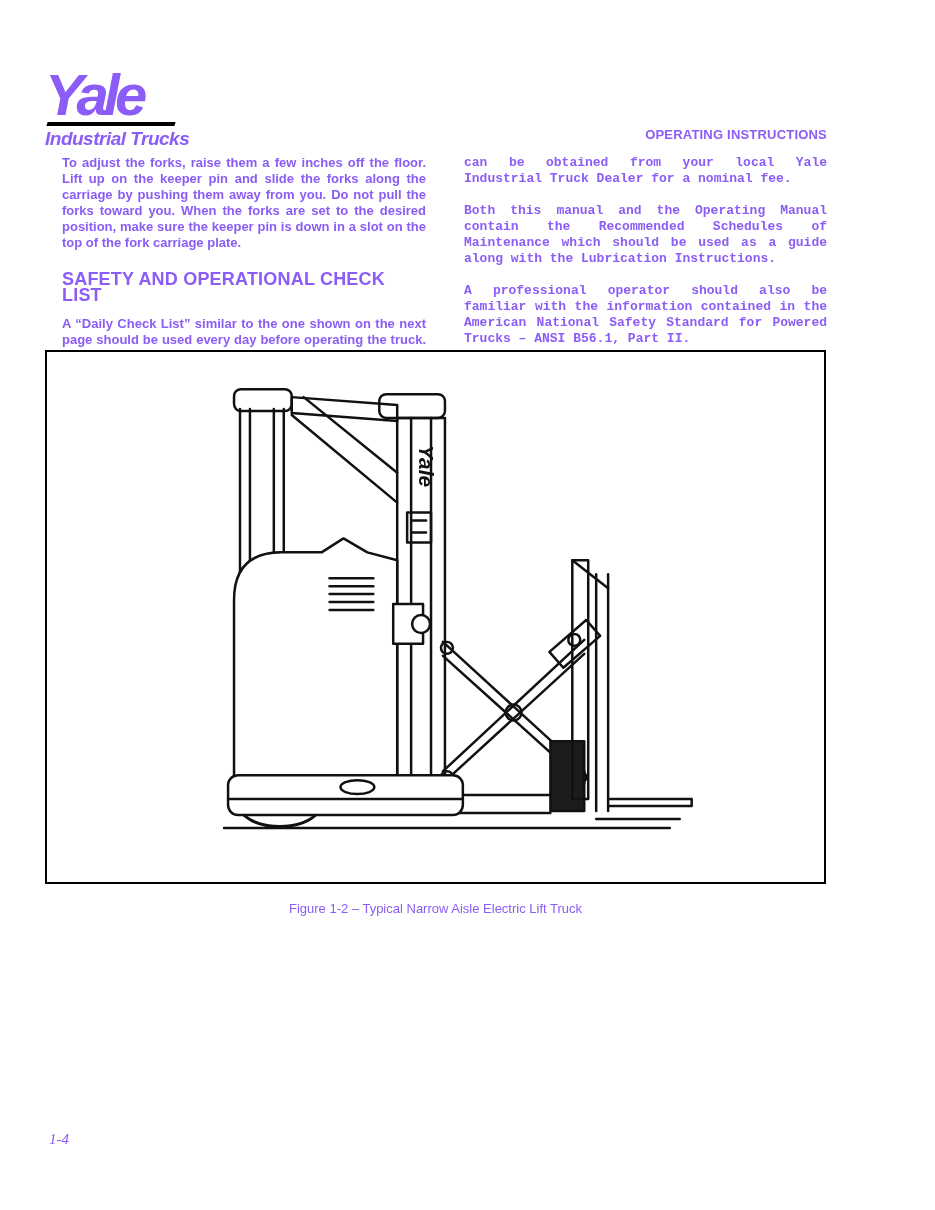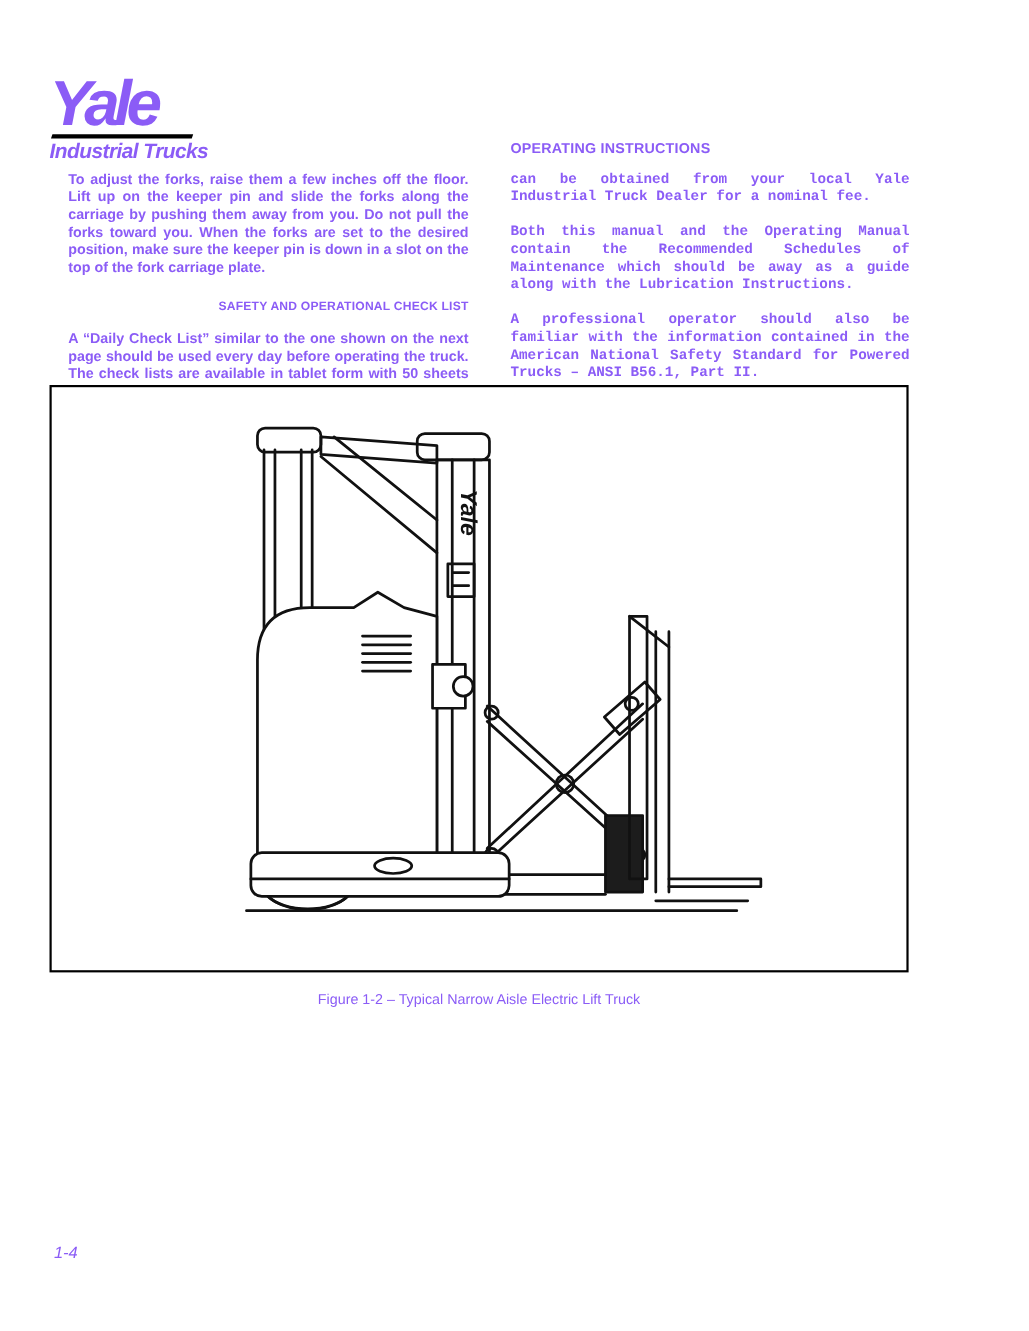--- a/index.html
+++ b/index.html
@@ -32,43 +32,43 @@
     font-size: 19px;
     letter-spacing: -0.5px;
   }
 
   
   .op-title {
     position: absolute;
     top: 124px;
     left: 455px;
     width: 363px;
-    text-align: left;
+    text-align: right;
     font-weight: bold;
     font-size: 13px;
     letter-spacing: 0.2px;
   }
 
   
   .col {
     position: absolute;
     top: 152px;
     font-size: 13px;
     line-height: 16px;
     text-align: justify;
     font-weight: bold;
   }
   .col-left  { left: 53px;  width: 364px; }
   .col-right { left: 455px; width: 363px; font-family: Liberation Mono, monospace; }
   .col p { margin-bottom: 16px; }
   .col h3 {
-    font-size: 11px;
+    font-size: 18px;
     letter-spacing: 0.2px;
     margin: 20px 0 13px 0;
-    text-align: right;
+    text-align: left;
   }
 
   
   .figure-box {
     position: absolute;
     left: 36px;
     top: 347px;
     width: 781px;
     height: 534px;
     border: 2px solid #000;
@@ -84,20 +84,21 @@
     font-weight: normal;
     font-size: 13px;
   }
 
   .page-num {
     position: absolute;
     left: 40px;
     top: 1128px;
     font-style: italic;
     font-size: 15px;
+    font-family: Liberation Serif, serif;
   }
 </style>
 </head>
 <body>
 
 <div class="page">
 
   <div class="logo">
     <div class="logo-word">Yale</div>
     <div class="logo-rule"></div>
@@ -107,21 +108,21 @@
   <div class="op-title">OPERATING INSTRUCTIONS</div>
 
   <div class="col col-left">
     <p>To adjust the forks, raise them a few inches off the floor. Lift up on the keeper pin and slide the forks along the carriage by pushing them away from you. Do not pull the forks toward you. When the forks are set to the desired position, make sure the keeper pin is down in a slot on the top of the fork carriage plate.</p>
     <h3>SAFETY AND OPERATIONAL CHECK LIST</h3>
     <p>A “Daily Check List” similar to the one shown on the next page should be used every day before operating the truck. The check lists are available in tablet form with 50 sheets per tablet and</p>
   </div>
 
   <div class="col col-right">
     <p>can be obtained from your local Yale Industrial Truck Dealer for a nominal fee.</p>
-    <p>Both this manual and the Operating Manual contain the Recommended Schedules of Maintenance which should be away as a guide along with the Lubrication Instructions.</p>
+    <p>Both this manual and the Operating Manual contain the Recommended Schedules of Maintenance which should be used as a guide along with the Lubrication Instructions.</p>
     <p>A professional operator should also be familiar with the information contained in the American National Safety Standard for Powered Trucks – ANSI B56.1, Part II.</p>
   </div>
 
   <div class="figure-box">
     <svg viewBox="0 0 781 530" width="777" height="530" xmlns="http://www.w3.org/2000/svg">
       <g fill="none" stroke="#111" stroke-width="2.5" stroke-linejoin="round" stroke-linecap="round">
 
         <line x1="194" y1="56" x2="194" y2="430"></line>
         <line x1="204" y1="56" x2="204" y2="430"></line>
         <line x1="228" y1="56" x2="228" y2="205"></line>

